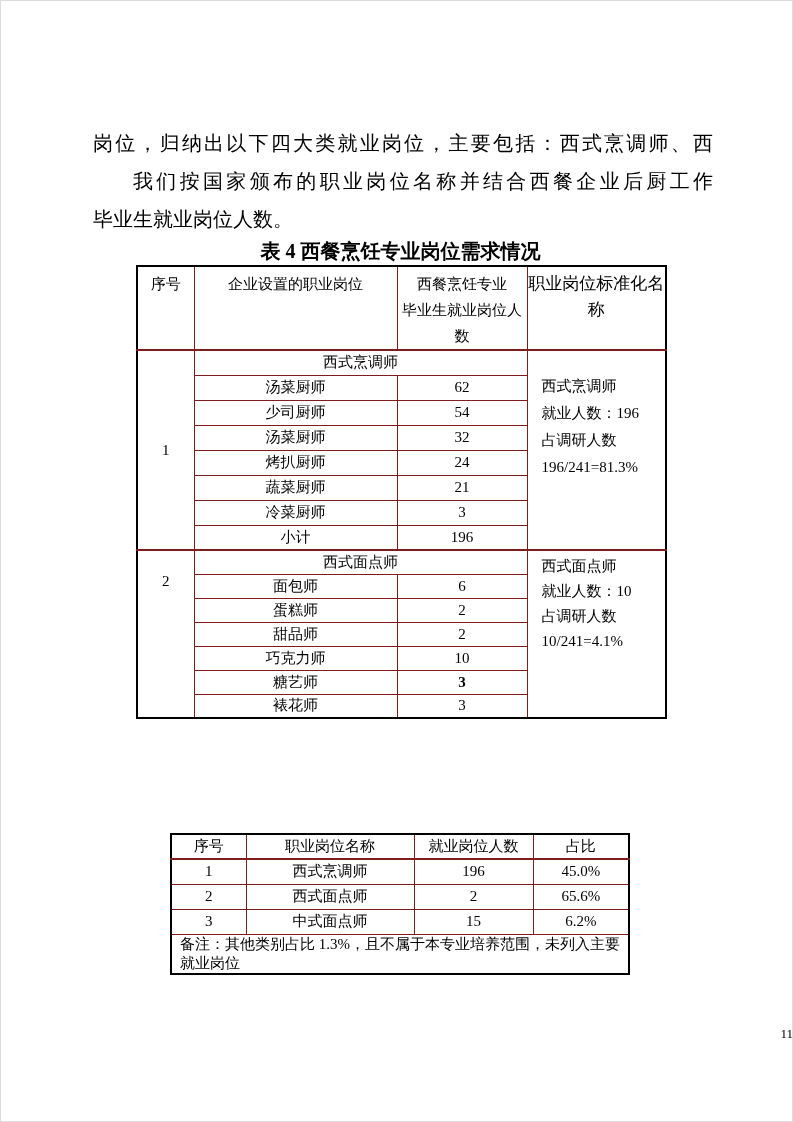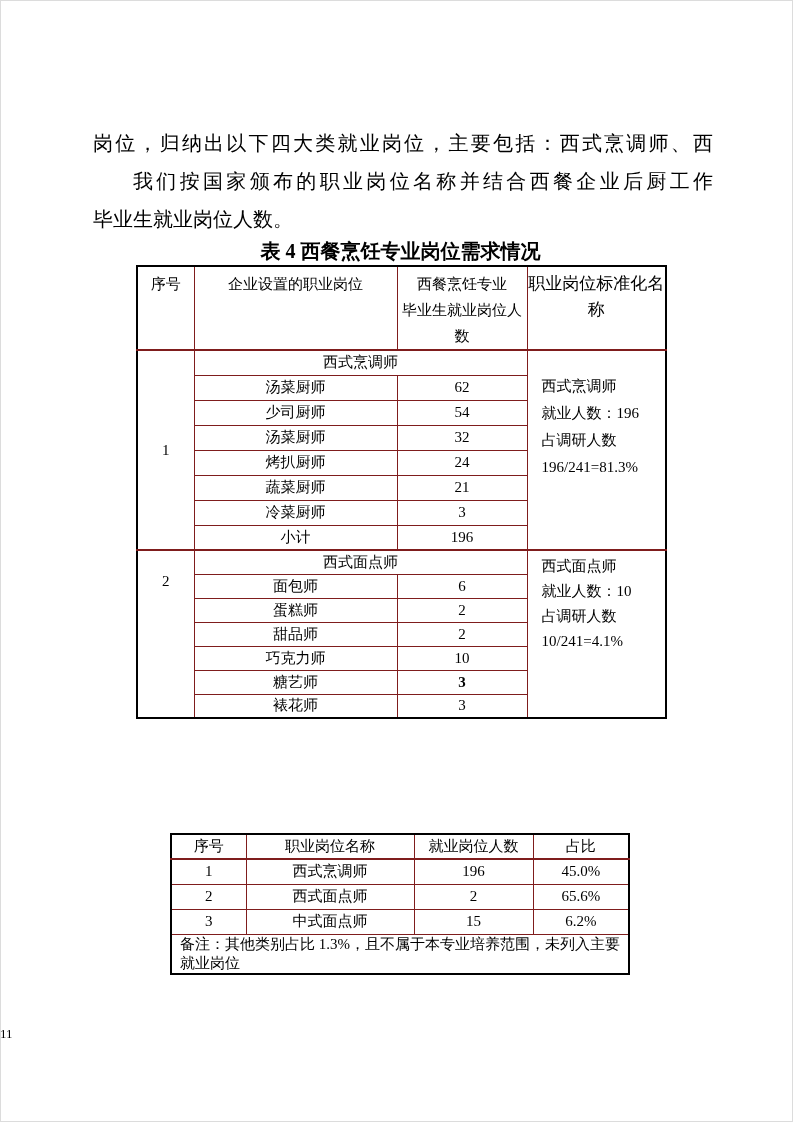--- a/index.html
+++ b/index.html
@@ -41,21 +41,21 @@
   .sum { vertical-align:top; text-align:left; padding:22px 4px 0 14px; line-height:27px; }
   .sum2 { padding-top:3px; line-height:25px; }
   .idx1 { vertical-align:middle; }
   .idx2 { vertical-align:top; padding-top:22px; }
   .bold { font-weight:bold; }
   .t5 tr.hdr { height:25px; }
   .t5 tr.r { height:25px; }
   .t5 tr.note-row { height:28px;margin-left:16px; }
   .t5 td.note { text-align:left; padding-left:8px; }
   
-  .page-num { position:absolute; top:1026px; left:0; width:793px; text-align:left; font-size:13px; }
+  .page-num { position:absolute; top:1026px; left:0; width:793px; text-align:right; font-size:13px; }
 </style>
 </head>
 <body>
 
 <div class="page">
 
   <div class="para p1">
     <div class="line just">岗位，归纳出以下四大类就业岗位，主要包括：西式烹调师、西</div>
     <div class="line just indent">我们按国家颁布的职业岗位名称并结合西餐企业后厨工作</div>
     <div class="line">毕业生就业岗位人数。</div>

